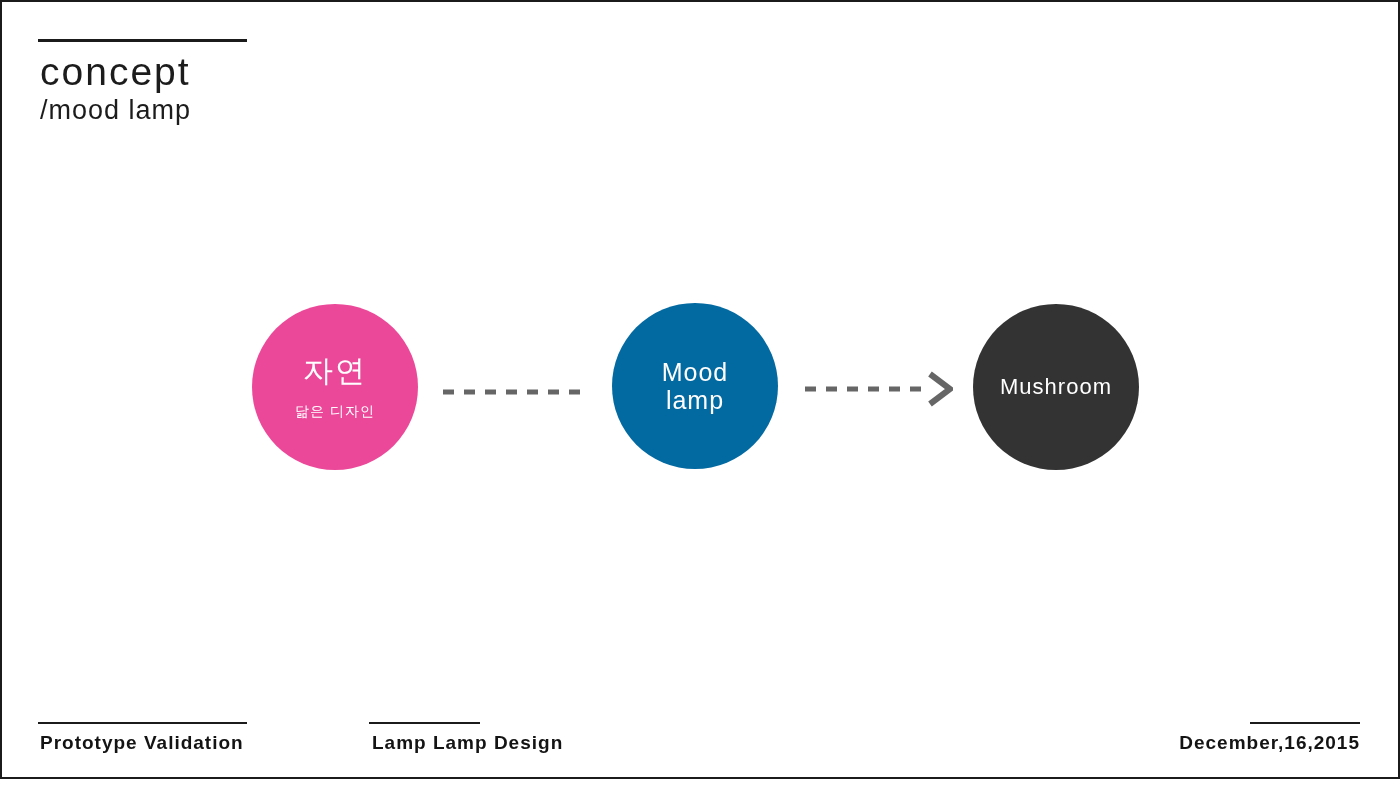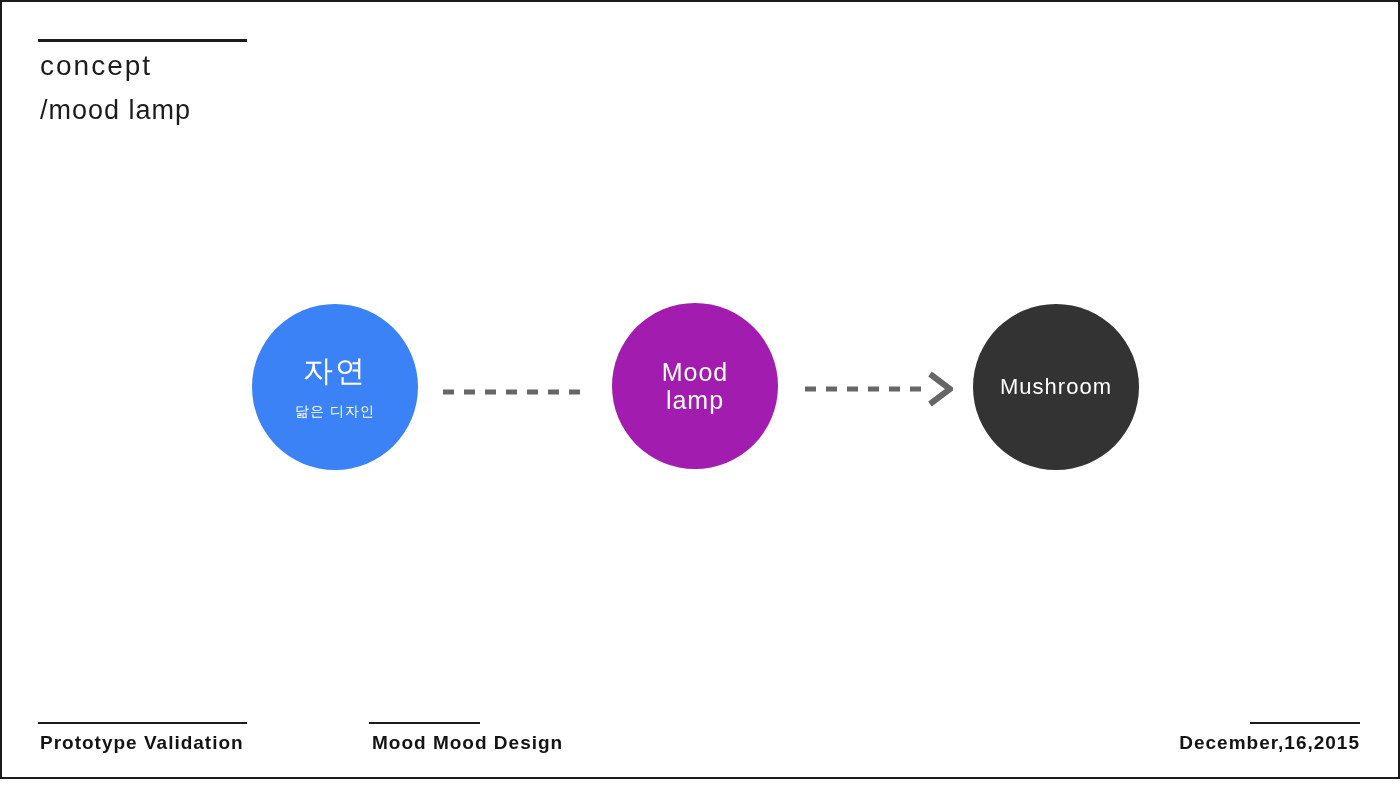--- a/index.html
+++ b/index.html
@@ -34,21 +34,21 @@
     top: 39px;
     width: 209px;
     height: 3px;
     background: #1b1b1b;
   }
   .page-title {
     position: absolute;
     left: 40px;
     top: 51px;
     margin: 0;
-    font-size: 28px;
+    font-size: 39px;
     font-weight: 400;
     letter-spacing: 2px;
     color: #1c1c1c;
     line-height: 1.1;
   }
   .page-subtitle {
     position: absolute;
     left: 40px;
     top: 96px;
     margin: 0;
@@ -107,48 +107,48 @@
 </head>
 <body>
 
 <div class="stage">
   <div class="frame"></div>
 
   <div class="title-rule"></div>
   <h1 class="page-title">concept</h1>
   <h2 class="page-subtitle">/mood lamp</h2>
 
-  <div class="node node-0" style="background: #3b82f6; color: rgb(255, 255, 255);">
+  <div class="node node-0" style="background: #ec4899; color: rgb(255, 255, 255);">
     <span class="node-line-lg">자연</span>
     <span class="node-line-sm">닮은 디자인</span>
   </div>
 
   <div class="connector connector-1" style="color: rgb(102, 102, 102);">
     <svg width="148" height="12" viewBox="0 0 148 12">
       <line x1="2" y1="6" x2="146" y2="6" stroke="currentColor" stroke-width="5" stroke-dasharray="11 10"></line>
     </svg>
   </div>
 
-  <div class="node node-1" style="background: #a21caf; color: rgb(255, 255, 255); align-items: center;">
+  <div class="node node-1" style="background: #0369a1; color: rgb(255, 255, 255); align-items: center;">
     <span class="node-line-md">Mood</span>
     <span class="node-line-md">lamp</span>
   </div>
 
   <div class="connector connector-2" style="color: rgb(102, 102, 102);">
     <svg width="150" height="46" viewBox="0 0 150 46">
       <line x1="2" y1="23" x2="127" y2="23" stroke="currentColor" stroke-width="5" stroke-dasharray="11 10"></line>
       <polyline points="127,8 147,23 127,38" fill="none" stroke="currentColor" stroke-width="6"></polyline>
     </svg>
   </div>
 
   <div class="node node-2" style="background: rgb(51, 51, 51); color: rgb(255, 255, 255);">
     <span class="node-line-single">Mushroom</span>
   </div>
 
   <div class="footer-rule footer-rule-left"></div>
   <div class="footer-label footer-label-left">Prototype Validation</div>
 
   <div class="footer-rule footer-rule-center"></div>
-  <div class="footer-label footer-label-center">Mood Mood Design</div>
+  <div class="footer-label footer-label-center">Lamp Lamp Design</div>
 
   <div class="footer-rule footer-rule-right"></div>
   <div class="footer-label footer-label-right">December,16,2015</div>
 </div>
 
 </body></html>

